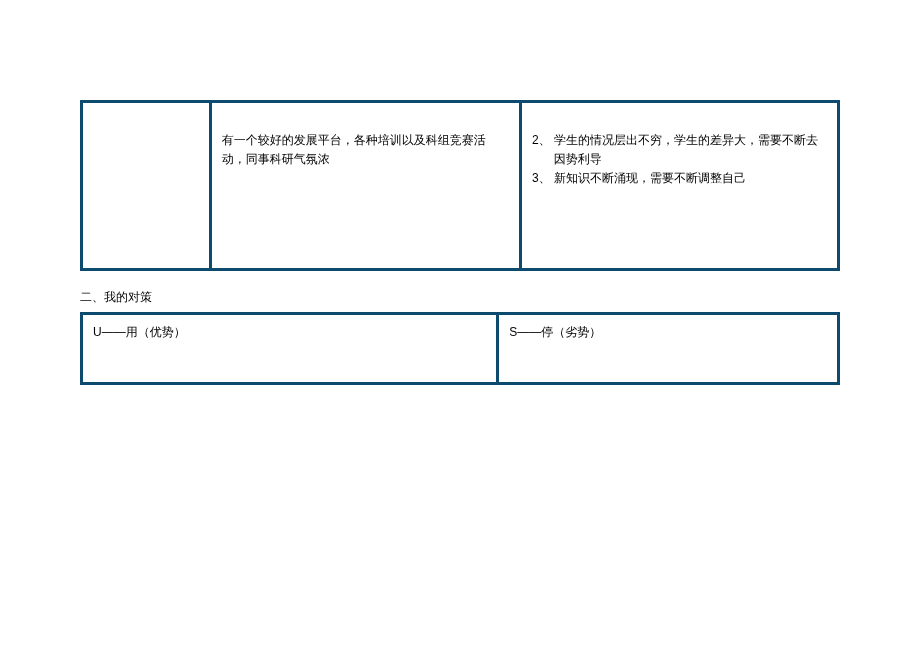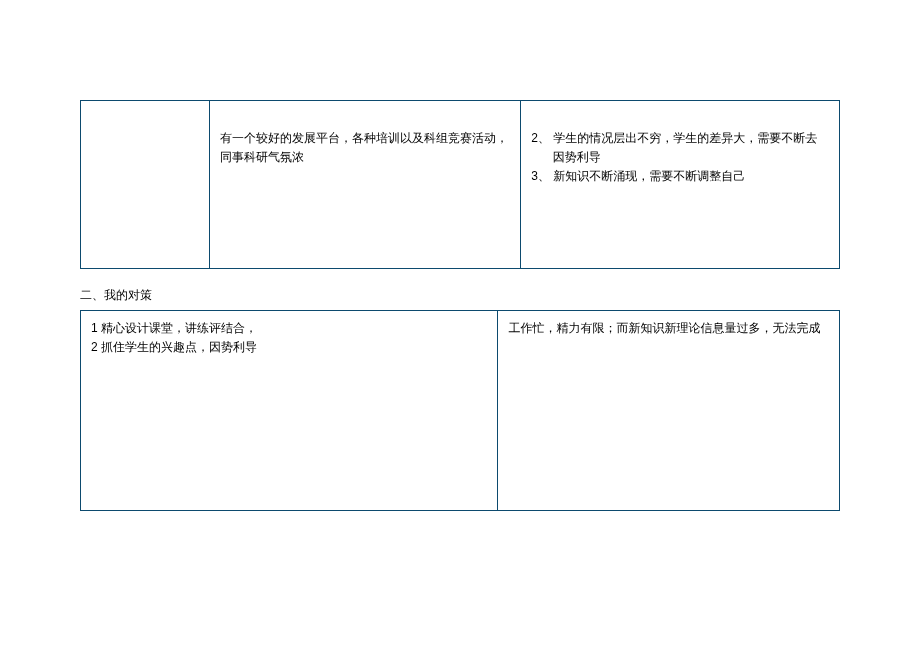--- a/index.html
+++ b/index.html
@@ -14,21 +14,21 @@
       background: #fff;
       padding: 100px 80px 40px 80px;
       width: 920px;
     }
     table {
       border-collapse: collapse;
       width: 100%;
       table-layout: fixed;
     }
     td {
-      border: 1px solid #0c4a6e;
+      border: 3px solid #0c4a6e;
       vertical-align: top;
       padding: 8px 10px;
       font-size: 12px;
       line-height: 1.6;
     }
     .section-heading {
       font-size: 12px;
       font-weight: normal;
       margin: 18px 0 6px 0;
     }
@@ -82,23 +82,18 @@
   </table>
 
 <div class="section-heading">二、我的对策</div>
 
 <table>
   <colgroup>
     <col class="t2-col1">
     <col class="t2-col2">
   </colgroup>
   <tbody>
-  <tr class="body-row">
-    <td>
-      <div>1 精心设计课堂，讲练评结合，</div>
-      <div>2 抓住学生的兴趣点，因势利导</div>
-    </td>
-    <td>
-      <span>工作忙，精力有限；而新知识新理论信息量过多，无法完成</span>
-    </td>
+      <tr class="header-row">
+    <td>U——用（优势）</td>
+    <td>S——停（劣势）</td>
   </tr>
 </tbody>
   </table>
 
 </body></html>

